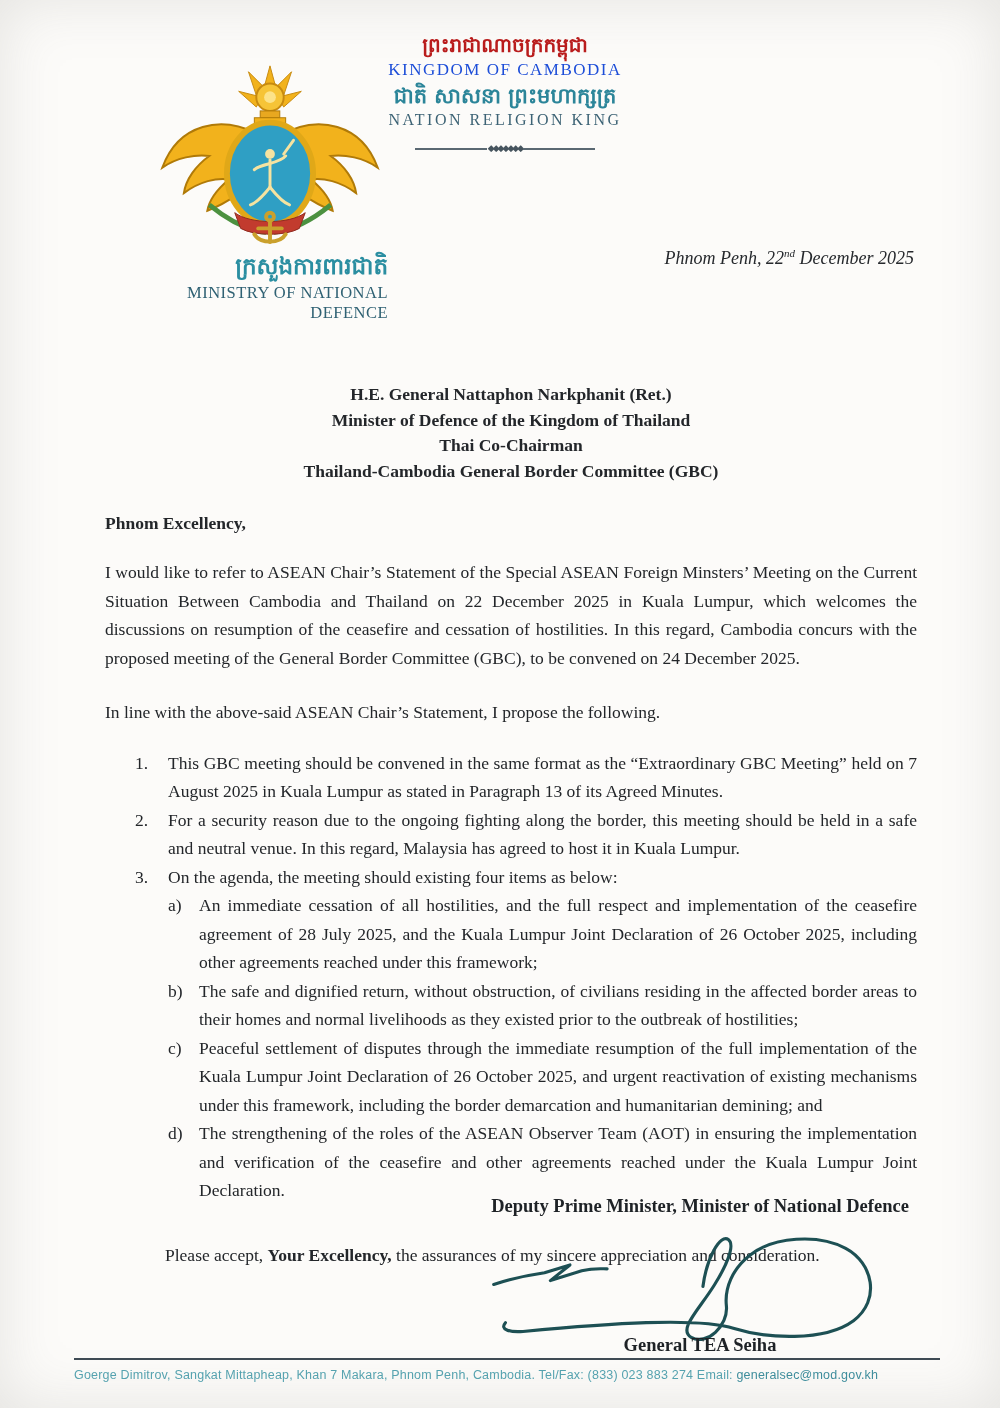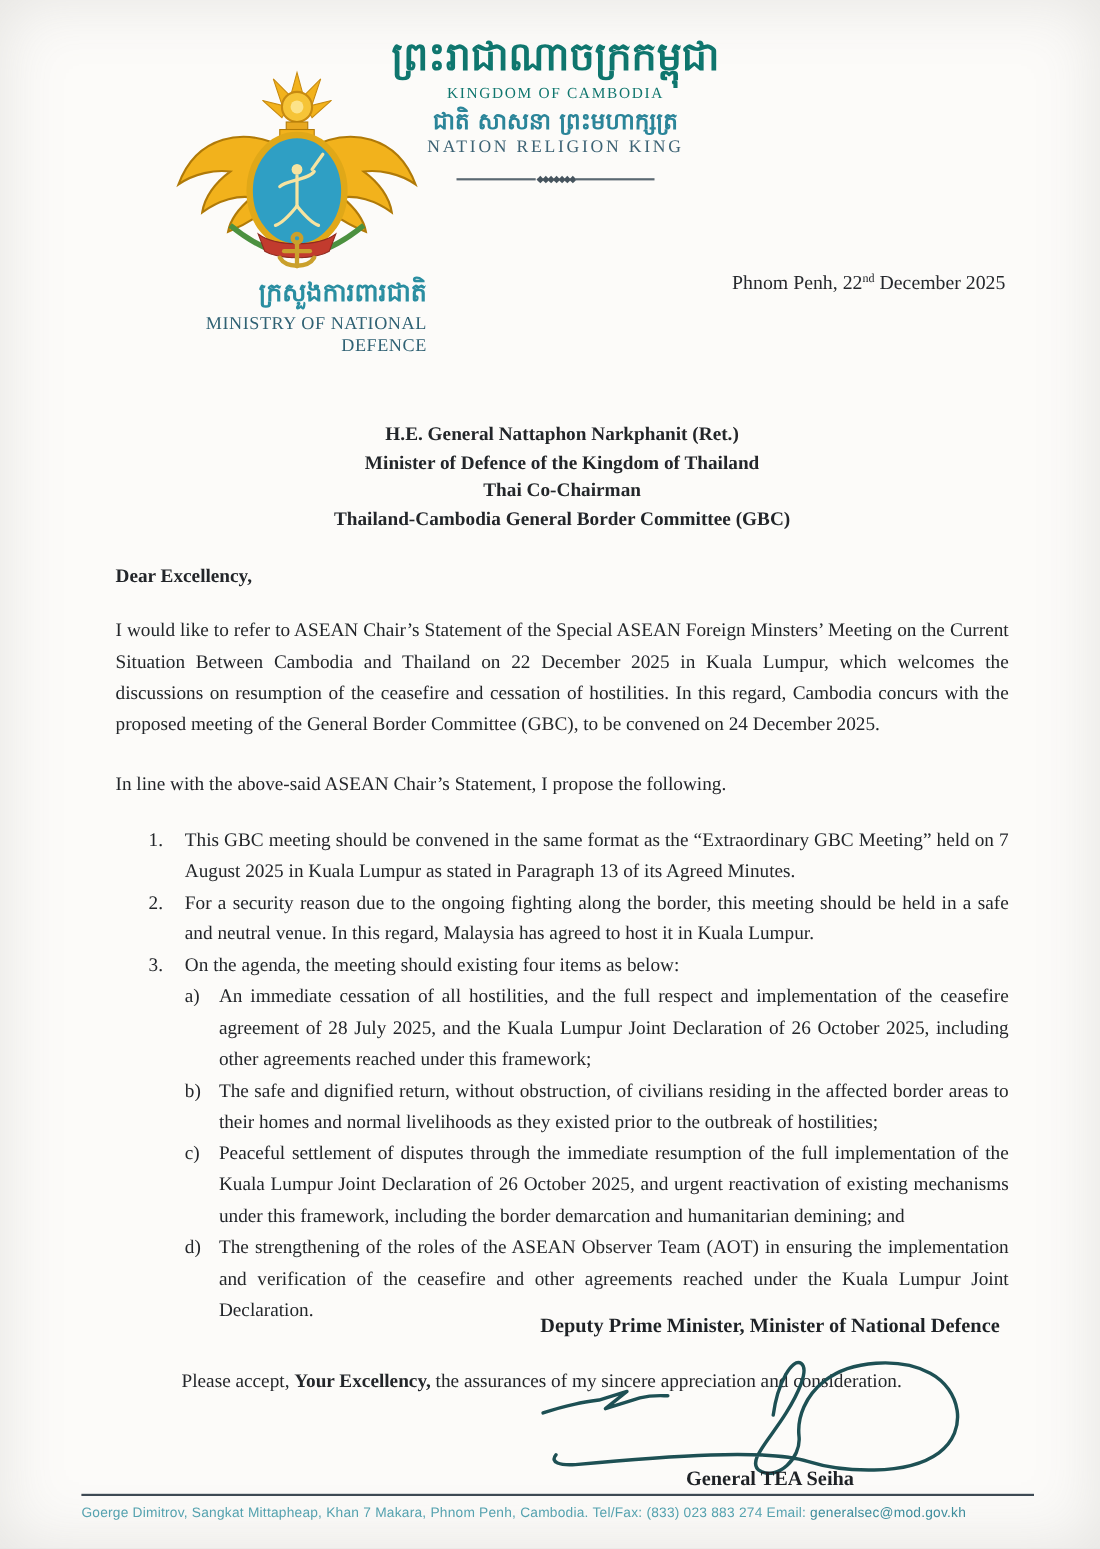--- a/index.html
+++ b/index.html
@@ -15,26 +15,26 @@
     color: #23262a;
   }
 
   
   .center-head {
     position: absolute;
     top: 34px; left: 320px; width: 370px;
     text-align: center;
   }
   .khmer-kingdom {
-    font-family: Liberation Mono, monospace;
-    font-size: 36px; font-weight: bold; color: #0f766e;
+    font-family: Liberation Serif, serif;
+    font-size: 20px; font-weight: bold; color: #b91c1c;
     line-height: 1.15;
   }
   .kingdom-en {
-    font-size: 14px; color: #0f766e; letter-spacing: 1.5px;
+    font-size: 17px; color: #1d4ed8; letter-spacing: 1.5px;
     margin-top: 3px;
   }
   .khmer-motto {
     font-family: "DejaVu Sans", sans-serif;
     font-size: 21px; font-weight: bold; color: #2b8599;
     margin-top: 5px; line-height: 1.1;
   }
   .motto-en {
     font-size: 16px; color: #3d6375; letter-spacing: 2.5px;
     margin-top: 3px;
@@ -60,21 +60,21 @@
     margin-top: 4px; line-height: 1.1;
   }
   .ministry-en {
     font-size: 16.5px; color: #2f6173; letter-spacing: 0.5px;
     margin-top: 4px;
   }
 
   .date-line {
     position: absolute;
     top: 247px; right: 86px;
-    font-size: 18px; color: #26292d;
+    font-size: 18px; color: #26292d; font-style: italic;
   }
   .date-line sup { font-size: 11px; }
 
   
   .letter-body {
     position: absolute;
     top: 382px; left: 105px; width: 812px;
     font-size: 17.5px; line-height: 28px;
   }
   .recipient div { font-weight: bold; line-height: 25.5px; text-align: center; }
@@ -192,21 +192,21 @@
 
   <div class="letter-body">
 
     <div class="recipient">
       <div>H.E. General Nattaphon Narkphanit (Ret.)</div>
       <div>Minister of Defence of the Kingdom of Thailand</div>
       <div>Thai Co-Chairman</div>
       <div>Thailand-Cambodia General Border Committee (GBC)</div>
     </div>
 
-    <div class="salutation">Dear Excellency,</div>
+    <div class="salutation">Phnom Excellency,</div>
 
     <div class="para">I would like to refer to ASEAN Chair’s Statement of the Special ASEAN Foreign Minsters’ Meeting on the Current Situation Between Cambodia and Thailand on 22 December 2025 in Kuala Lumpur, which welcomes the discussions on resumption of the ceasefire and cessation of hostilities. In this regard, Cambodia concurs with the proposed meeting of the General Border Committee (GBC), to be convened on 24 December 2025.</div>
 
     <div class="para para-2">In line with the above-said ASEAN Chair’s Statement, I propose the following.</div>
 
     <div class="num-list">
       <div class="num-item">
         <span class="marker">1.</span>
         <span class="itext">This GBC meeting should be convened in the same format as the “Extraordinary GBC Meeting” held on 7 August 2025 in Kuala Lumpur as stated in Paragraph 13 of its Agreed Minutes.</span>
       </div>

